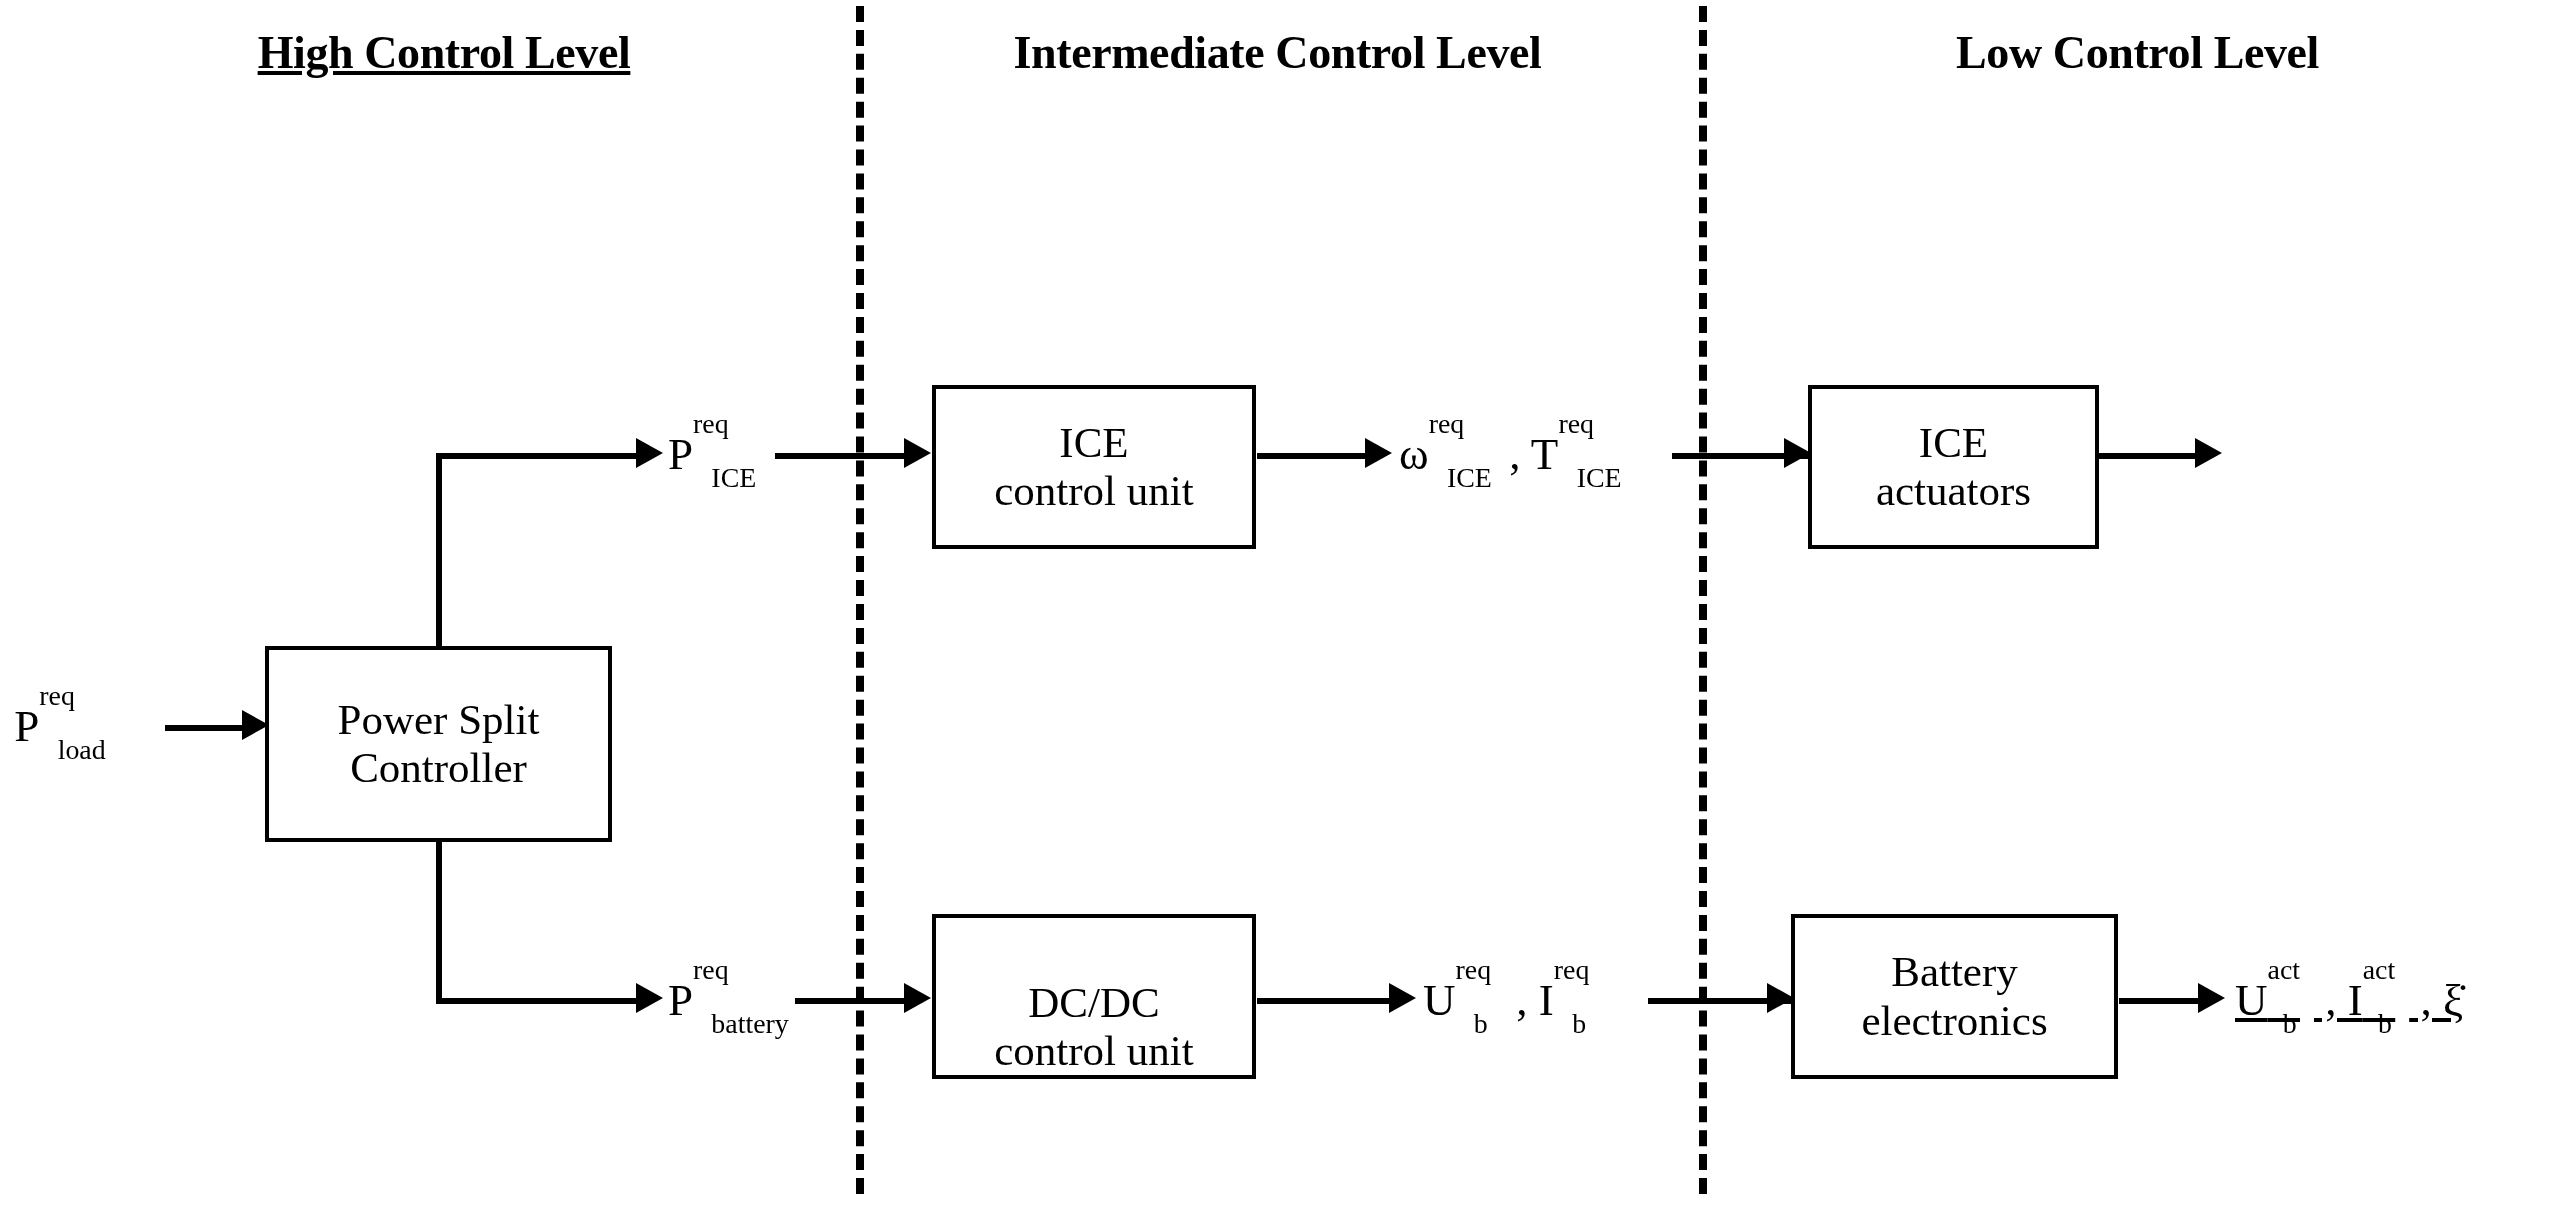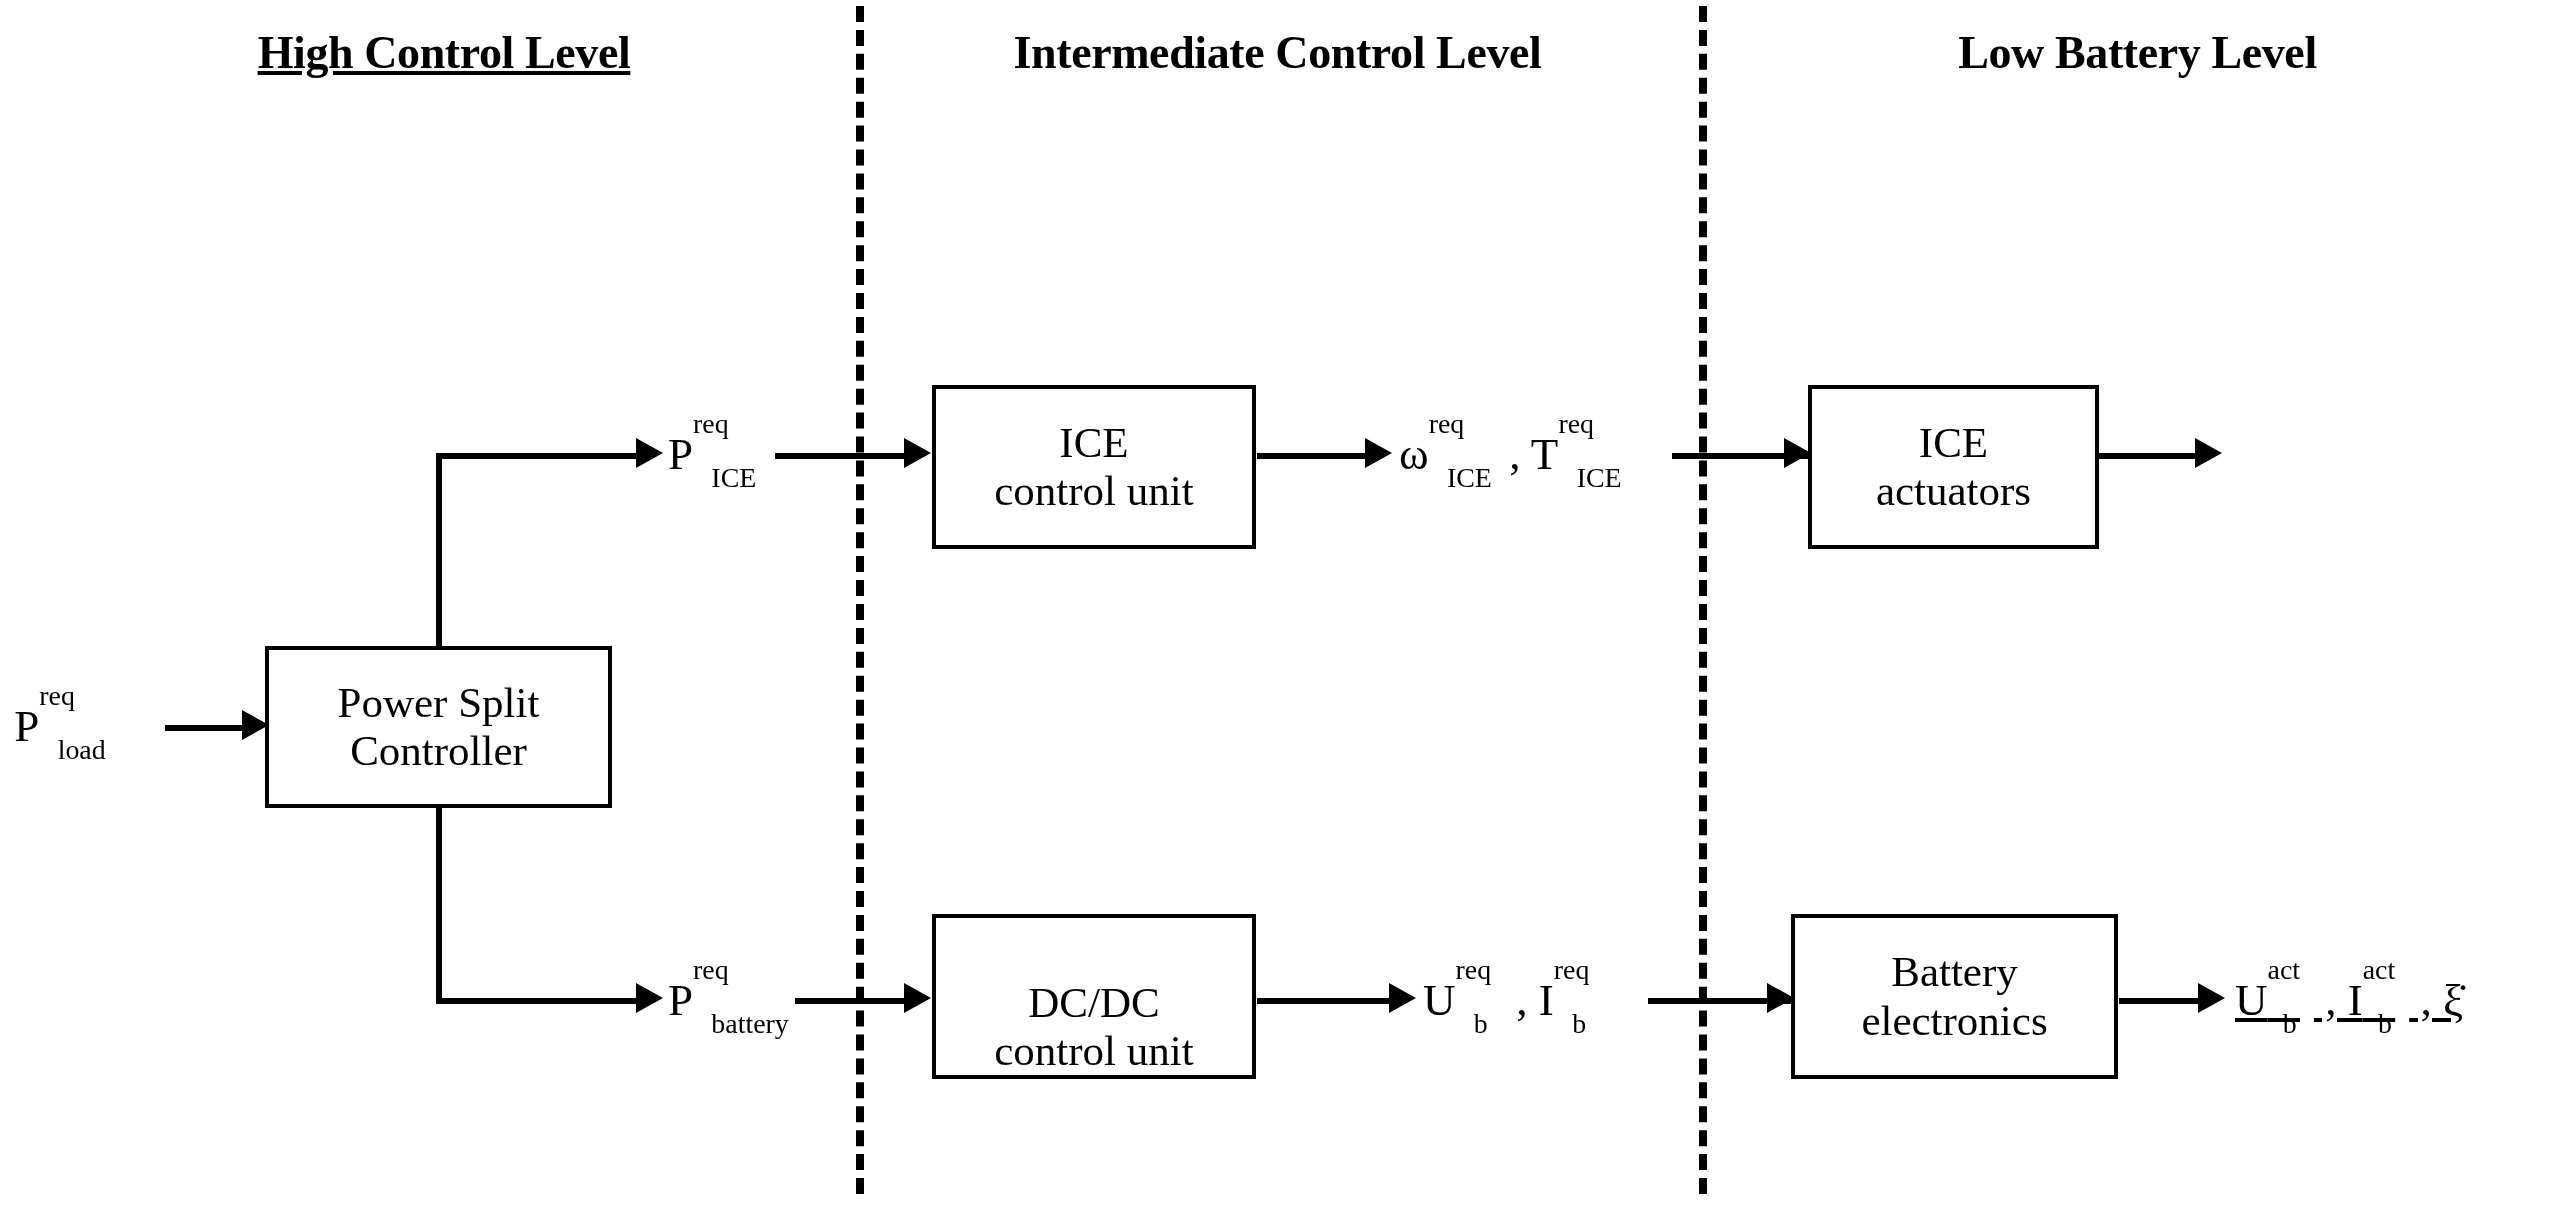--- a/index.html
+++ b/index.html
@@ -53,21 +53,21 @@
     flex-direction: column;
     align-items: center;
     justify-content: center;
     font-size: 43px;
     line-height: 1.12;
     white-space: nowrap;
     z-index: 3;
   }
   .block .l1, .block .l2 { display: block; }
 
-  #blk-psc      { left: 265px;  top: 646px;  width: 347px; height: 162px; }
+  #blk-psc      { left: 265px;  top: 646px;  width: 347px; height: 196px; }
   #blk-ice-cu   { left: 932px; top: 385px;  width: 324px; height: 164px; }
   #blk-ice-act  { left: 1808px; top: 385px;  width: 291px; height: 164px; }
   #blk-dcdc-cu  { left: 932px; top: 914px; width: 324px; height: 165px; justify-content: flex-end; }
   #blk-bat-el   { left: 1791px; top: 914px; width: 327px; height: 165px; }
 
   
   .hline {
     position: absolute;
     height: 0;
     border-top: 6.4px solid #000000;
@@ -106,21 +106,21 @@
   .math sup { top: -0.72em; }
   .math sub { top:  0.30em; left: -0.62em; }
 </style>
 </head>
 <body>
 
 <div id="stage">
 
   <div class="col-header" id="hdr-high">High Control Level</div>
   <div class="col-header" id="hdr-intermediate">Intermediate Control Level</div>
-  <div class="col-header" id="hdr-low">Low Battery Level</div>
+  <div class="col-header" id="hdr-low">Low Control Level</div>
 
   <div class="divider" id="divider-1"></div>
   <div class="divider" id="divider-2"></div>
 
   <div class="hline" style="left:165px; top:725px; width:86px;"></div>
   <div class="arrowhead" style="left:242px; top:710px;"></div>
 
   <div class="vline" style="left:436px; top:453px; height:196px;"></div>
   <div class="vline" style="left:436px; top:805px; height:196px;"></div>
 

